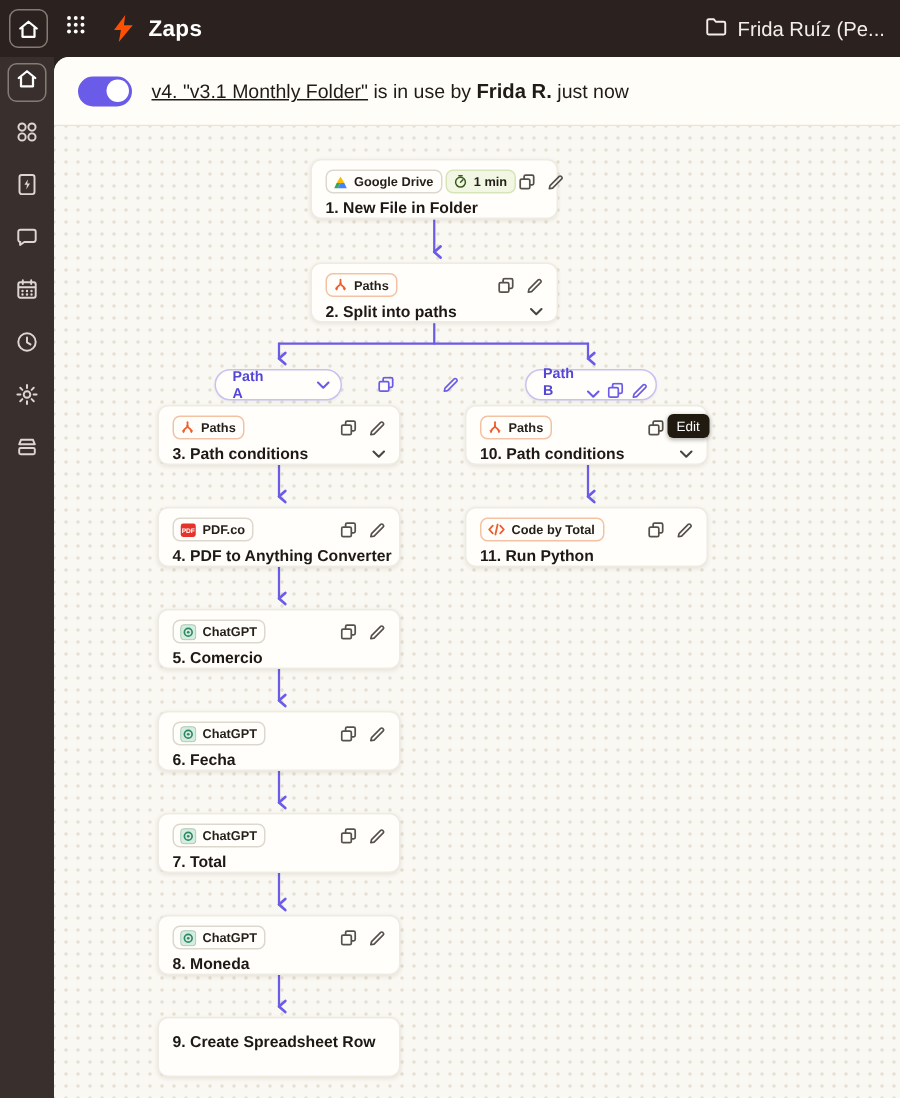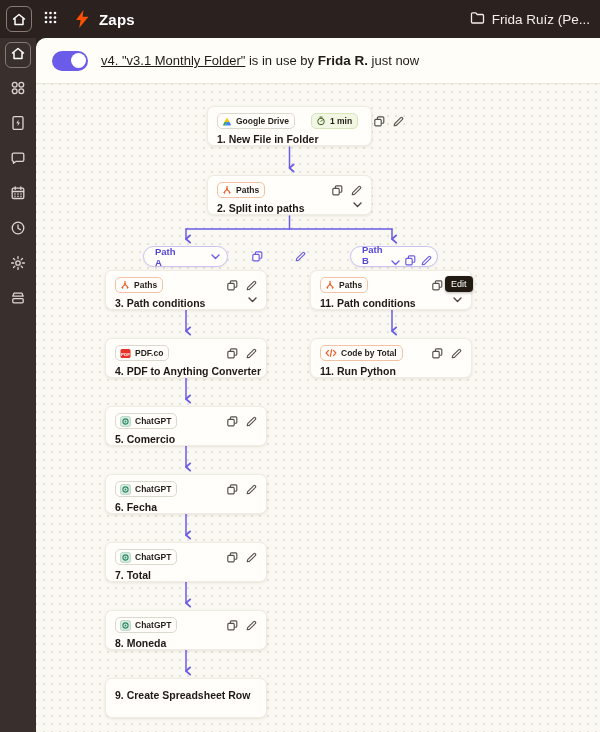--- a/index.html
+++ b/index.html
@@ -53,32 +53,32 @@
     background-image:radial-gradient(#e7e1d5 1px, transparent 1.2px);
     background-size:8px 8px; background-position:4px 4px;
   }
   .wires { position:absolute; left:0; top:0; width:564px; height:648px; }
 
   
   .node {
     position:absolute; background:#fffefb; border:1px solid #eeebe3; border-radius:7px;
     box-shadow:0 1px 3px rgba(40,30,10,.09); padding:6px 9px 7px 9px; height:40px;
   }
-  .node-top { display:flex; align-items:center; gap:16px; }
+  .node-top { display:flex; align-items:center; gap:2px; }
   .badge {
     display:inline-flex; align-items:center; gap:4px; border:1px solid #ddd8cd;
     background:#fffefb; border-radius:5px; padding:1.5px 5px 1.5px 4px;
     font-size:8.5px; font-weight:bold; color:#241f19; line-height:11px; white-space:nowrap;
   }
   .badge.orange { border-color:#f3c2a4; }
   .badge.timer { background:#f1f7e2; border-color:#d6e5ba; }
   .node-actions { margin-left:auto; display:flex; align-items:center; gap:8px; }
   .node-title {
     margin-top:4px; font-size:10.5px; font-weight:bold; color:#1e1914;
-    display:flex; white-space:nowrap;
+    display:flex; align-items:center; white-space:nowrap;
   }
   .node-title .chev { margin-left:auto; display:flex; }
 
   
   .path-pill {
     position:absolute; height:21px; background:#fffefb; border:1.5px solid #c8c1f1;
     border-radius:11px; display:flex; align-items:center; gap:5px; padding:0 8px 0 11px;
     box-shadow:0 1px 2px rgba(40,30,10,.06);
   }
   .path-pill .plabel { font-size:9.5px; font-weight:bold; color:#5547d6; margin-right:3px; }
@@ -553,21 +553,21 @@
               </svg>
             </span>
             <span style="display:flex">
               <svg width="11" height="11" viewBox="0 0 11 11">
                 <path d="M1.2 9.8 L1.7 7.7 L7.8 1.6 a0.9 0.9 0 0 1 1.3 0 l0.4 0.4 a0.9 0.9 0 0 1 0 1.3 L3.4 9.4 Z" fill="none" stroke="#16120d" stroke-width="1.1" stroke-linejoin="round"></path>
               </svg>
             </span>
           </span>
         </div>
         <div class="node-title">
-          <span>11. Path conditions</span>
+          <span>10. Path conditions</span>
           <span class="chev">
             <svg width="9" height="6" viewBox="0 0 9 6">
               <path d="M1 1 L4.5 4.5 L8 1" fill="none" stroke="#4a453f" stroke-width="1.4" stroke-linecap="round" stroke-linejoin="round"></path>
             </svg>
           </span>
         </div>
       </div>
       <div class="node" style="left: 274px; top: 254px; width: 162px;">
         <div class="node-top">
           <span class="badge orange">

